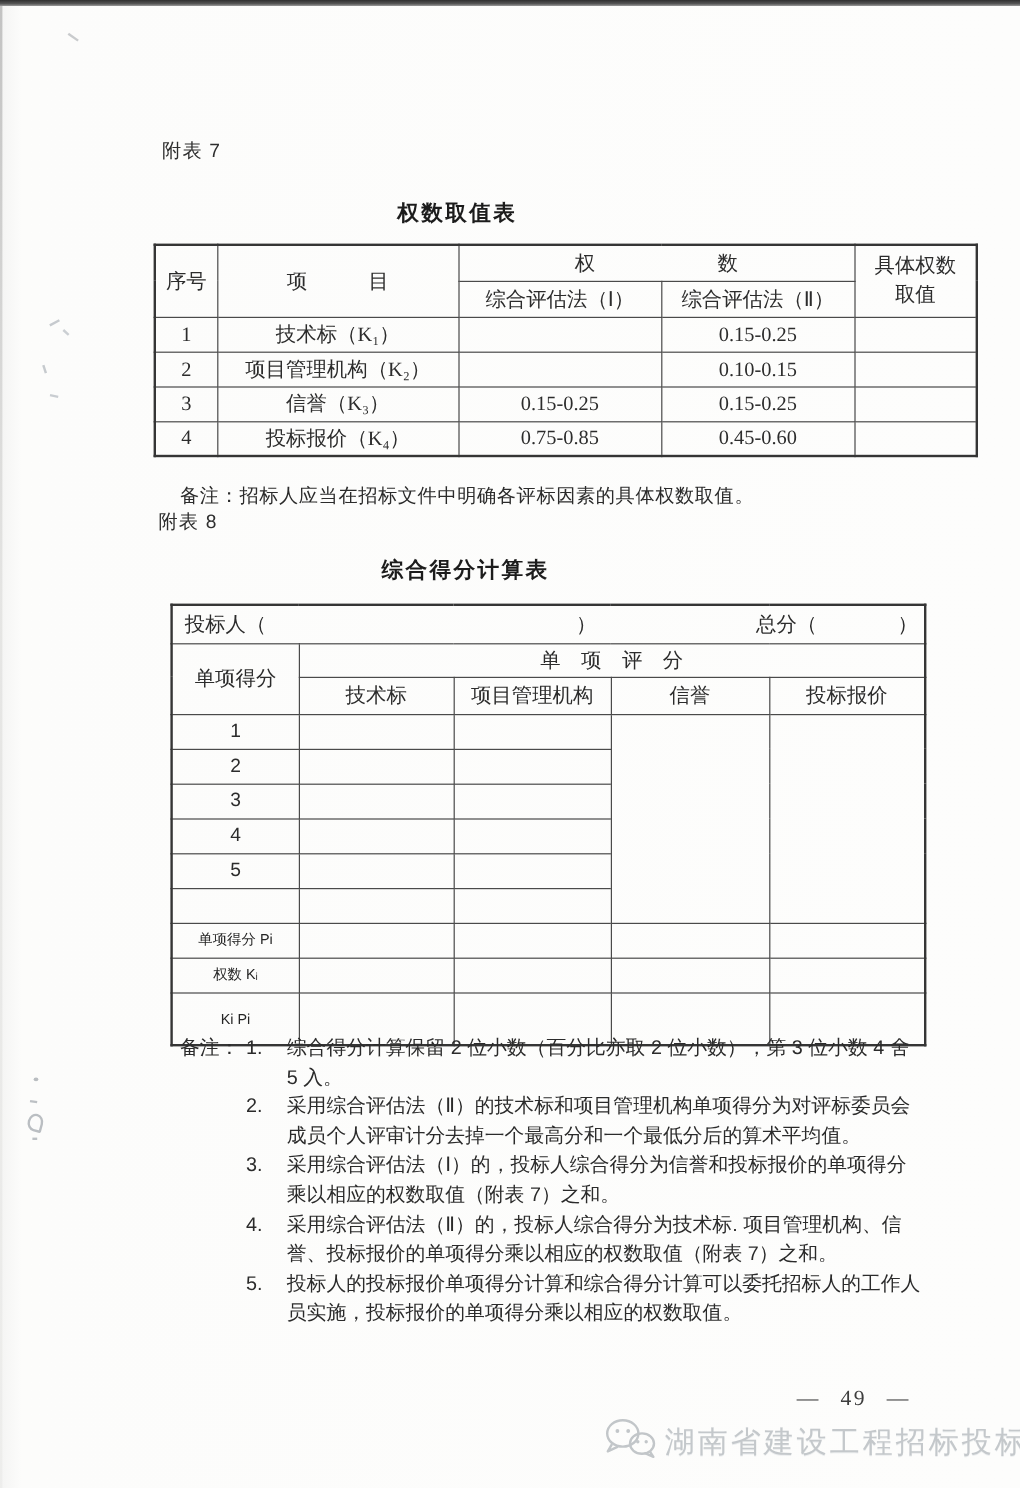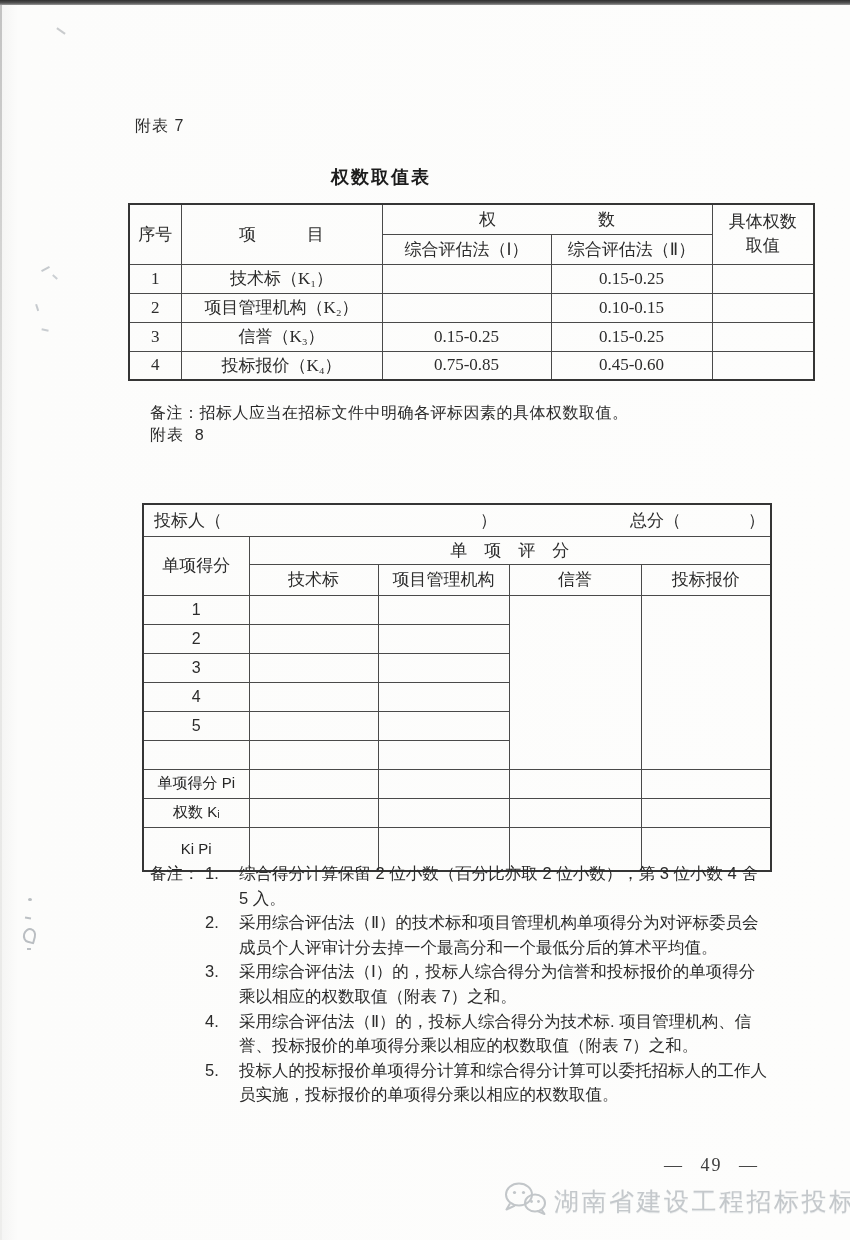--- a/index.html
+++ b/index.html
@@ -21,21 +21,21 @@
 
   table { border-collapse:collapse; table-layout:fixed; position:absolute;
     background:transparent; }
   td { border:1.6px solid #4a4a4a; text-align:center; vertical-align:middle;
     font-size:17px; color:#2c2c2c; padding:0; overflow:hidden; }
   .t1 { border:2.5px solid #353535;margin-left:18px; }
   .t2 { border:2.5px solid #353535; }
   .t1 td.item-cell { text-align:center; }
   .num-serif { font-family:"Liberation Serif",serif; }
   .num-sans { font-family:"Liberation Sans",sans-serif; font-size:16px; }
-  .lbl-sans { font-family:"Liberation Sans",sans-serif; font-size:15px; color:#252525; }
+  .lbl-sans { font-family:"Liberation Sans",sans-serif; font-size:12px; color:#252525; }
   .hdr2line div { line-height:24px; }
 
   .bidder-cell { position:relative; }
   .bp { position:absolute; top:50%; transform:translateY(-50%); font-size:17px;
     color:#2c2c2c; white-space:nowrap; }
 
   .note1 { position:absolute; font-family:"Liberation Sans",sans-serif;
     font-size:16px; color:#2b2b2b; letter-spacing:0.5px; }
 
   .notes { position:absolute; left:150px; top:861px; width:640px;
@@ -127,21 +127,22 @@
         <td class="item-cell">投标报价（K₄）</td>
         <td>0.75-0.85</td>
         <td>0.45-0.60</td>
         <td></td>
       </tr>
     </tbody>
   </table>
 
   <div class="note1" style="left:150px;top:387px;margin-top:16px;">备注：招标人应当在招标文件中明确各评标因素的具体权数取值。</div>
 
-  <div class="tag" style="left:150px;top:425px;font-family:Liberation Mono, monospace;">附表 8</div>
+  <div class="tag" style="left:132px;top:425px;">附表 8</div>
+  <div class="tbl-title" style="left:318px;top:463px;">综合得分计算表</div>
 
   <table class="t2" style="left:142px;top:503px;width:628px;">
     <colgroup>
         <col style="width:106px">
         <col style="width:129px">
         <col style="width:131px">
         <col style="width:132px">
         <col style="width:130px">
       </colgroup>
     <tbody>

